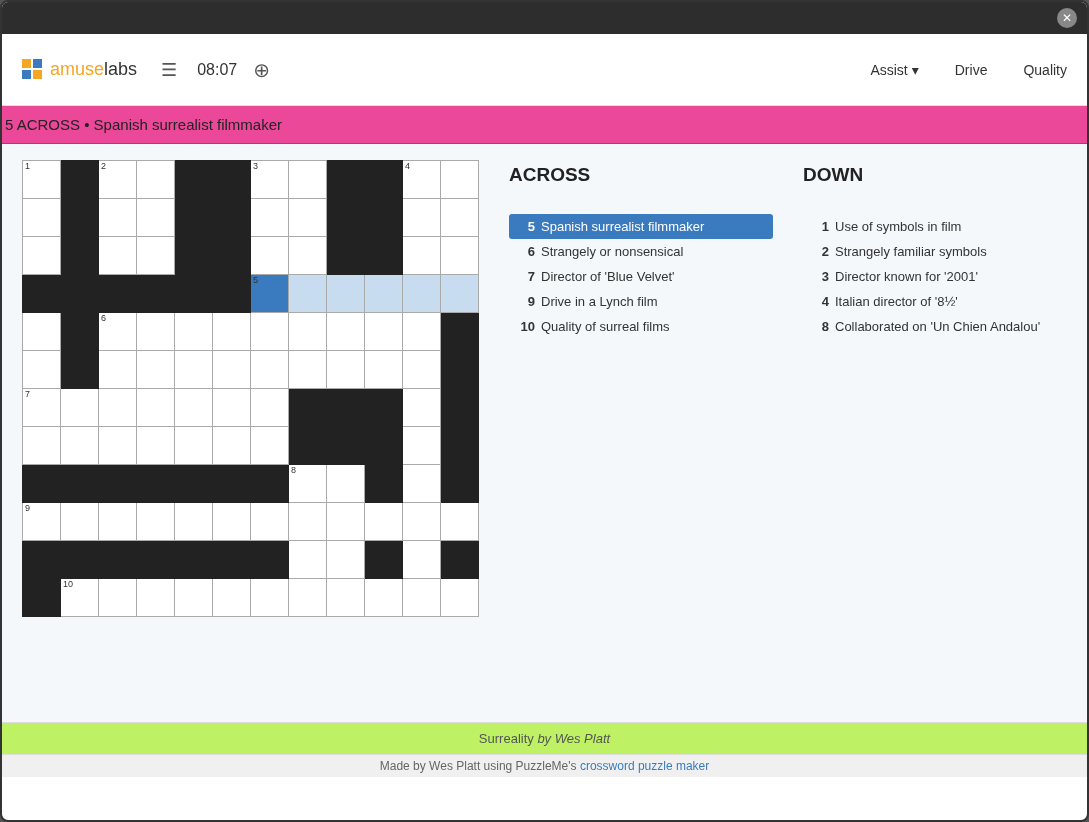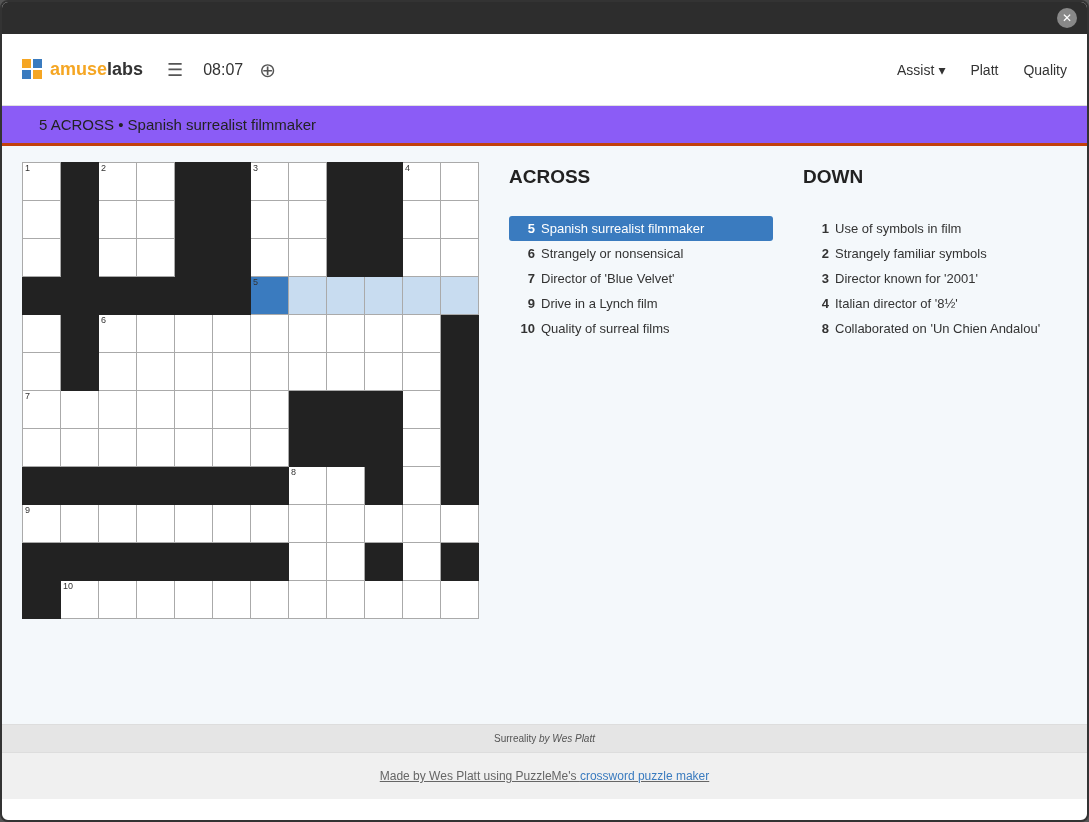--- a/index.html
+++ b/index.html
@@ -54,21 +54,21 @@
       gap: 6px;
       margin-right: 24px;
     }
     .logo-icon {
       display: flex;
       gap: 2px;
     }
     .logo-text {
       font-size: 18px;
       color: #333;
-      font-weight: 700;
+      font-weight: 400;
     }
     .logo-text span { color: #f5a623; }
     .hamburger {
       font-size: 18px;
       cursor: pointer;
       margin-right: 20px;
       color: #555;
     }
     .timer {
       font-size: 16px;
@@ -76,41 +76,41 @@
       margin-right: 16px;
     }
     .avatar-icon {
       font-size: 20px;
       color: #555;
       margin-right: auto;
     }
     .header-actions {
       display: flex;
       align-items: flex-start;
-      gap: 25px;
+      gap: 36px;
     }
     .header-btn {
       font-size: 14px;
       color: #333;
       cursor: pointer;
       background: none;
       border: none;
     }
     .assist-btn {
       display: flex;
       align-items: center;
       gap: 4px;
     }
     .clue-bar {
-      background: #8b5cf6;
-      padding: 10px 37px;
+      background: #ec4899;
+      padding: 10px 3px;
       font-size: 15px;
       color: #222;
       font-weight: 500;
-      border-bottom: 3px solid #c2410c;
+      border-bottom: 1px solid #c2410c;
     }
     .main-content {
       display: flex;
       height: calc(822px - 32px - 72px - 40px - 50px - 50px);
       padding: 16px 20px;
       gap: 30px;
       background: #f4f8fb;
       overflow: hidden;
     }
     .puzzle-area {
@@ -172,39 +172,38 @@
     .clue-item.active {
       background: #3a7bbf;
       color: #fff;
     }
     .clue-number {
       font-weight: 700;
       min-width: 18px;
       text-align: right;
     }
     .footer-area {
-      background: #e5e5e5;
+      background: #bef264;
       padding: 8px 20px;
       text-align: center;
-      font-size: 10px;
+      font-size: 13px;
       color: #555;
       border-top: 1px solid #ddd;
     }
     .footer-area a {
       color: #3a7bbf;
       text-decoration: none;
     }
     .bottom-bar {
       background: #f0f0f0;
-      padding: 16px 20px;
+      padding: 4px 20px;
       text-align: center;
       font-size: 12px;
       color: #666;
       border-top: 1px solid #ddd;
-      text-decoration: underline;
     }
     .bottom-bar a {
       color: #3a7bbf;
       text-decoration: none;
     }
     .italic { font-style: italic; }
   </style>
 </head>
 <body>
 
@@ -227,21 +226,21 @@
       <span class="logo-text"><span>amuse</span>labs</span>
     </div>
     <div class="hamburger">☰</div>
     <div class="timer">08:07</div>
     <div class="avatar-icon">⊕</div>
     <div class="header-actions">
       <button class="header-btn assist-btn">
         <span>Assist</span> 
           <span>▾</span>
       </button>
-      <button class="header-btn">Platt</button>
+      <button class="header-btn">Drive</button>
       <button class="header-btn">Quality</button>
     </div>
   </div>
 
   <div class="clue-bar">5 ACROSS • Spanish surrealist filmmaker</div>
 
   <div class="main-content">
 
     <div class="puzzle-area">
       <table class="grid-table">

